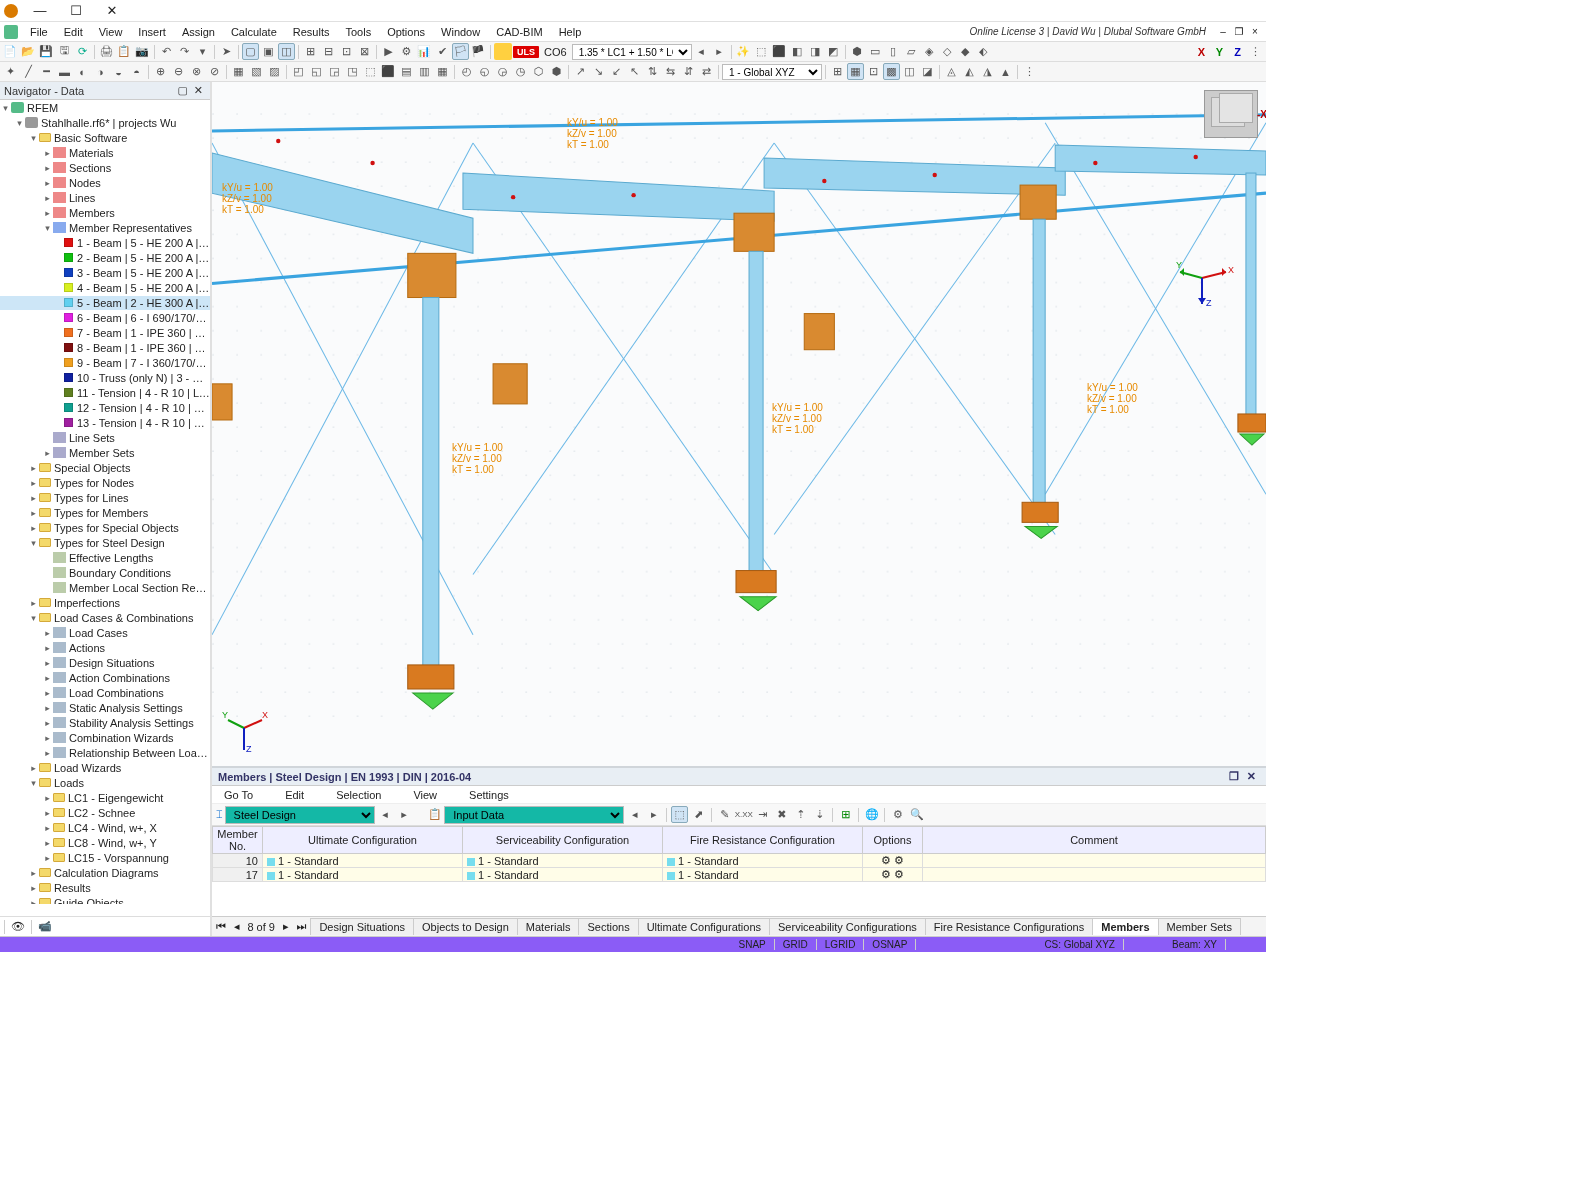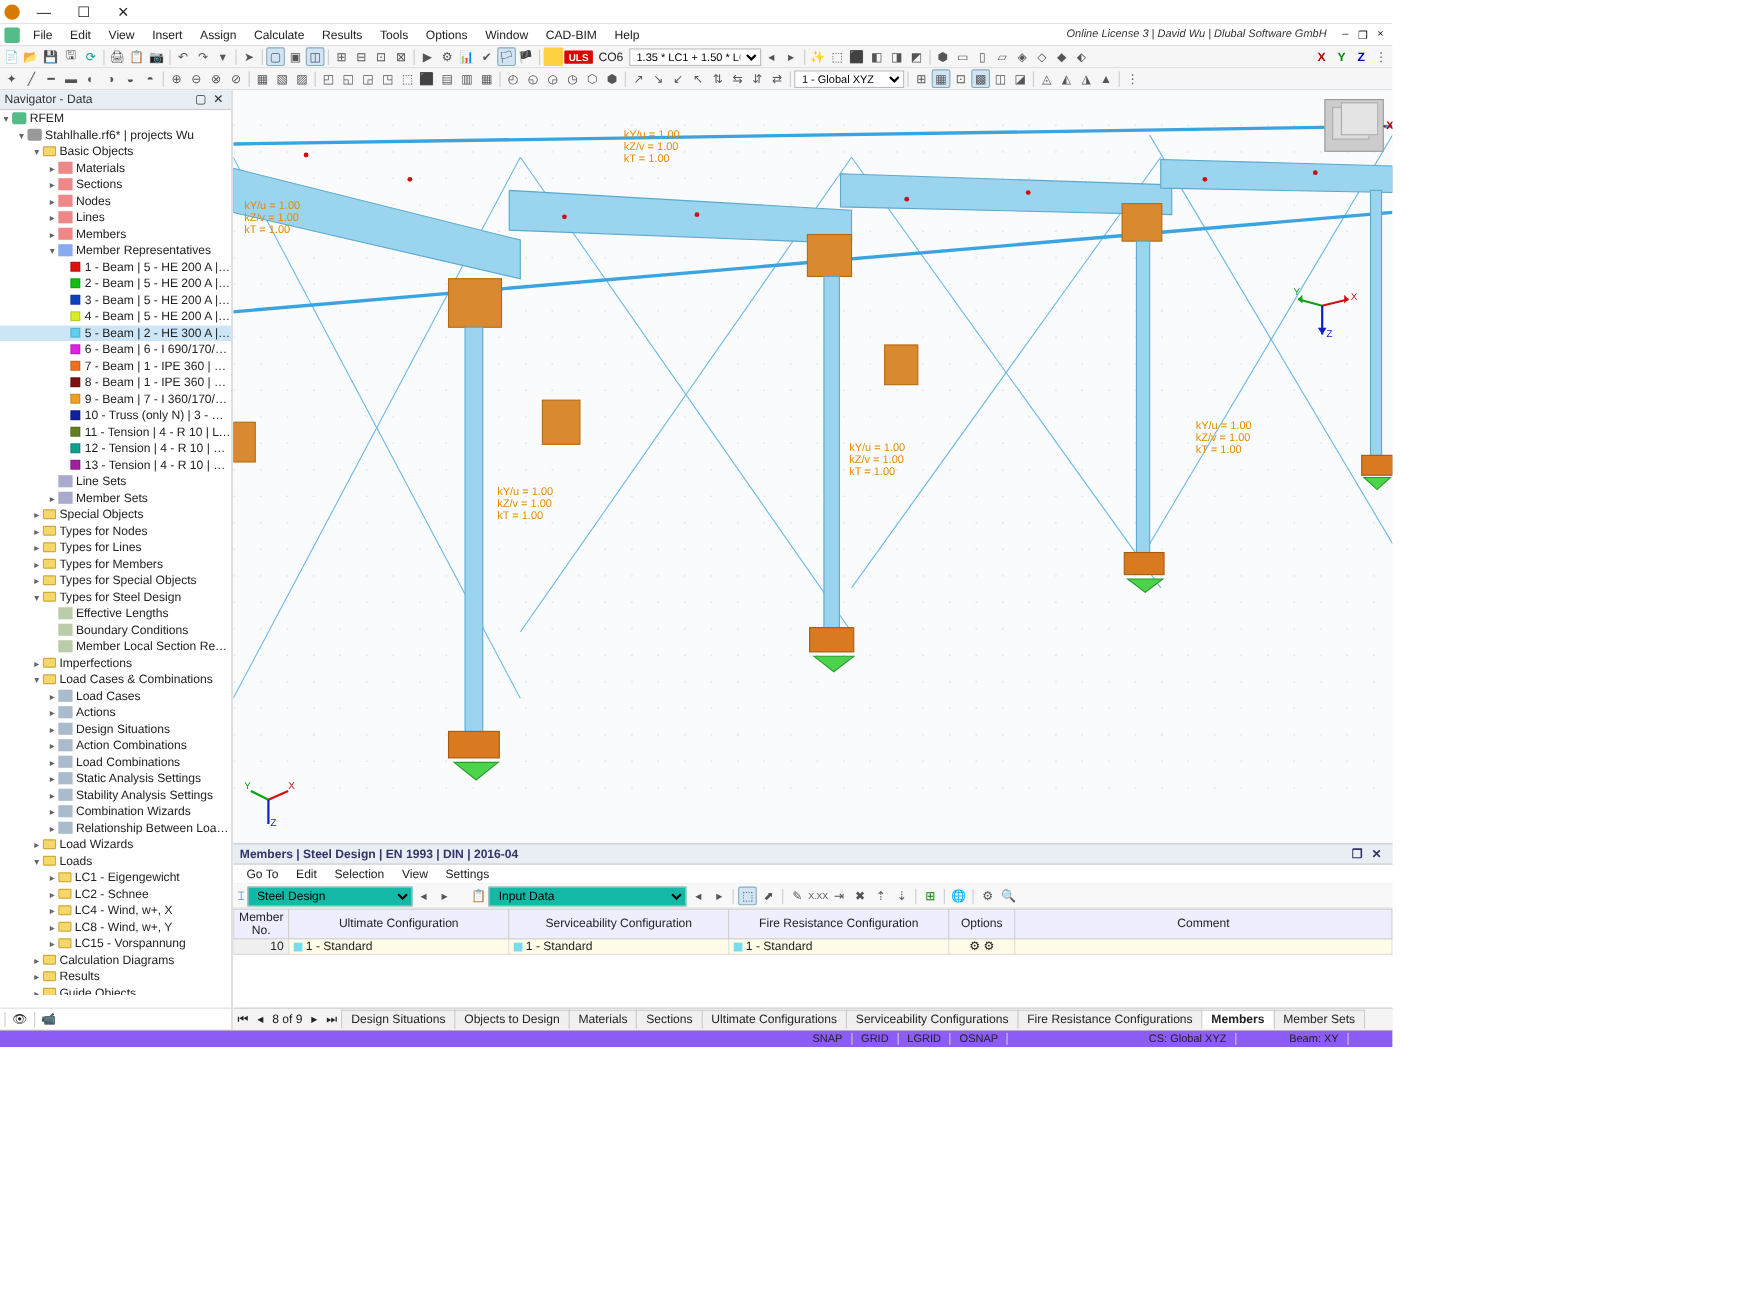--- a/index.html
+++ b/index.html
@@ -45,21 +45,21 @@
   .viewport { flex: 1; position: relative; background: #fafbfc; overflow: hidden; }
   .viewport svg { width: 100%; height: 100%; }
   .annot { position: absolute; font-size: 10px; color: #e68a00; line-height: 1.1; font-family: sans-serif; }
   .triad { position: absolute; }
   .cube { position: absolute; top: 8px; right: 8px; width: 54px; height: 48px; background: #ccc; border: 1px solid #999; }
   .cube .face { position: absolute; background: #ddd; border: 1px solid #aaa; }
   .cube .x { position: absolute; right: -10px; top: 18px; color: #b00; font-weight: bold; font-size: 10px; }
   .bottompanel { height: 170px; border-top: 2px solid #d0d5da; display: flex; flex-direction: column; background: #fff; }
   .bphead { height: 18px; background: #e8eef4; border-bottom: 1px solid #ccc; display: flex; align-items: center; padding: 0 6px; font-size: 11px; font-weight: bold; color: #336; }
   .bphead .spacer { flex: 1; }
-  .bpmenu { height: 18px; display: flex; align-items: center; gap: 0; padding: 0 4px; border-bottom: 1px solid #eee; }
+  .bpmenu { height: 18px; display: flex; align-items: center; gap: 16px; padding: 0 4px; border-bottom: 1px solid #eee; }
   .bpmenu .mi { padding: 2px 8px; font-size: 11px; }
   .bptool { height: 22px; display: flex; align-items: center; gap: 2px; padding: 0 4px; border-bottom: 1px solid #ddd; background: #f8f8f8; }
   .bptool select, .bptool .tlabel2 { font-size: 11px; border: 1px solid #bbb; padding: 1px 4px; background: #14b8a6; }
   .bptable { flex: 1; overflow: auto; }
   .bptable table { width: 100%; border-collapse: collapse; font-size: 11px; }
   .bptable th { background: #eef; border: 1px solid #ccc; padding: 1px 4px; font-weight: normal; text-align: center; }
   .bptable td { border: 1px solid #ddd; padding: 0 4px; background: #fffde8; height: 14px; }
   .bptable td.num { text-align: right; background: #f0f0f0; width: 50px; }
   .bptable .sw { display: inline-block; width: 8px; height: 8px; background: #7de; margin-right: 3px; vertical-align: middle; }
   .bptabs { height: 20px; display: flex; align-items: center; border-top: 1px solid #ccc; background: #f4f4f4; font-size: 11px; }
@@ -252,21 +252,21 @@
             <div class="row" style="padding-left:14px">
               <span class="twisty">▾</span>
               <span class="ic" style="background:#999;border-radius:2px"></span>
               <span class="lbl">Stahlhalle.rf6* | projects Wu</span>
             </div>
           </li>
           <li>
             <div class="row" style="padding-left:28px">
               <span class="twisty">▾</span>
               <span class="ic fold"></span>
-              <span class="lbl">Basic Objects</span>
+              <span class="lbl">Basic Software</span>
             </div>
           </li>
           <li>
             <div class="row" style="padding-left:42px">
               <span class="twisty">▸</span>
               <span class="ic" style="background:#e88"></span>
               <span class="lbl">Materials</span>
             </div>
           </li>
           <li>
@@ -796,20 +796,28 @@
           </thead>
           <tbody id="tablebody">
               <tr>
     <td class="num">10</td>
     <td><span class="sw"></span>1 - Standard</td>
     <td><span class="sw"></span>1 - Standard</td>
     <td><span class="sw"></span>1 - Standard</td>
     <td style="text-align:center">⚙ ⚙</td>
     <td></td>
   </tr>
+              <tr>
+    <td class="num">17</td>
+    <td><span class="sw"></span>1 - Standard</td>
+    <td><span class="sw"></span>1 - Standard</td>
+    <td><span class="sw"></span>1 - Standard</td>
+    <td style="text-align:center">⚙ ⚙</td>
+    <td></td>
+  </tr>
             </tbody>
         </table>
       </div>
       <div class="bptabs">
         <span class="nav">⏮</span>
         <span class="nav">◂</span>
         <span class="nav">8 of 9</span>
         <span class="nav">▸</span>
         <span class="nav">⏭</span>
         <div id="bptabs" style="display:flex">

